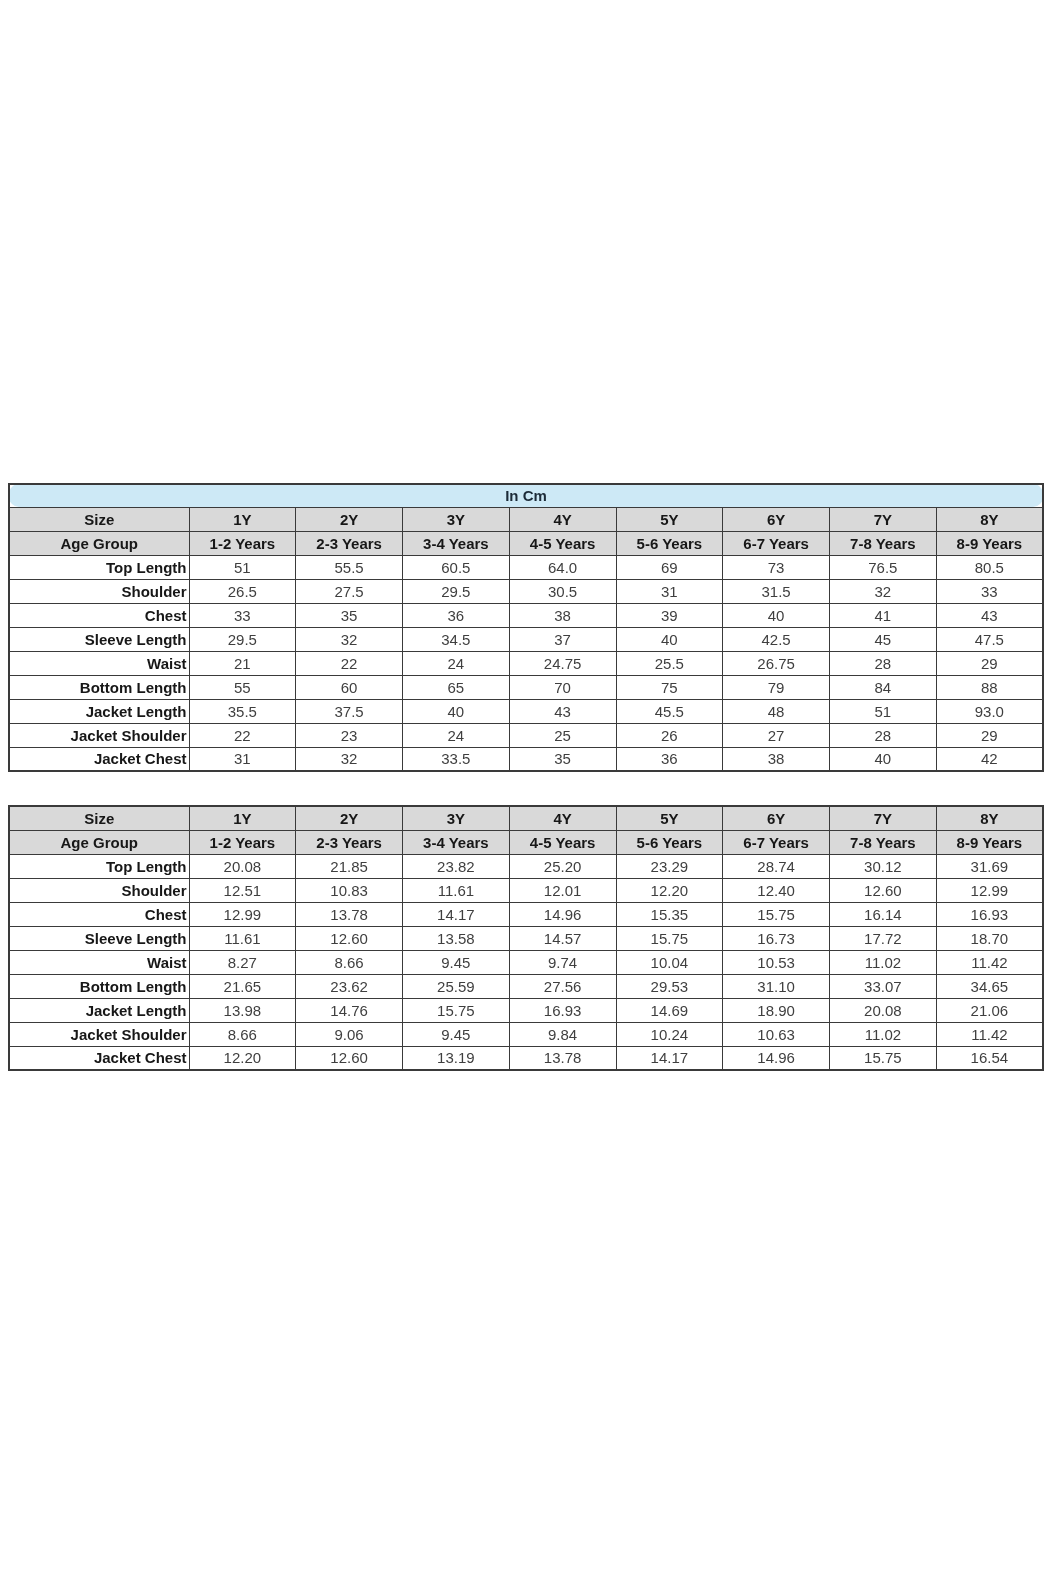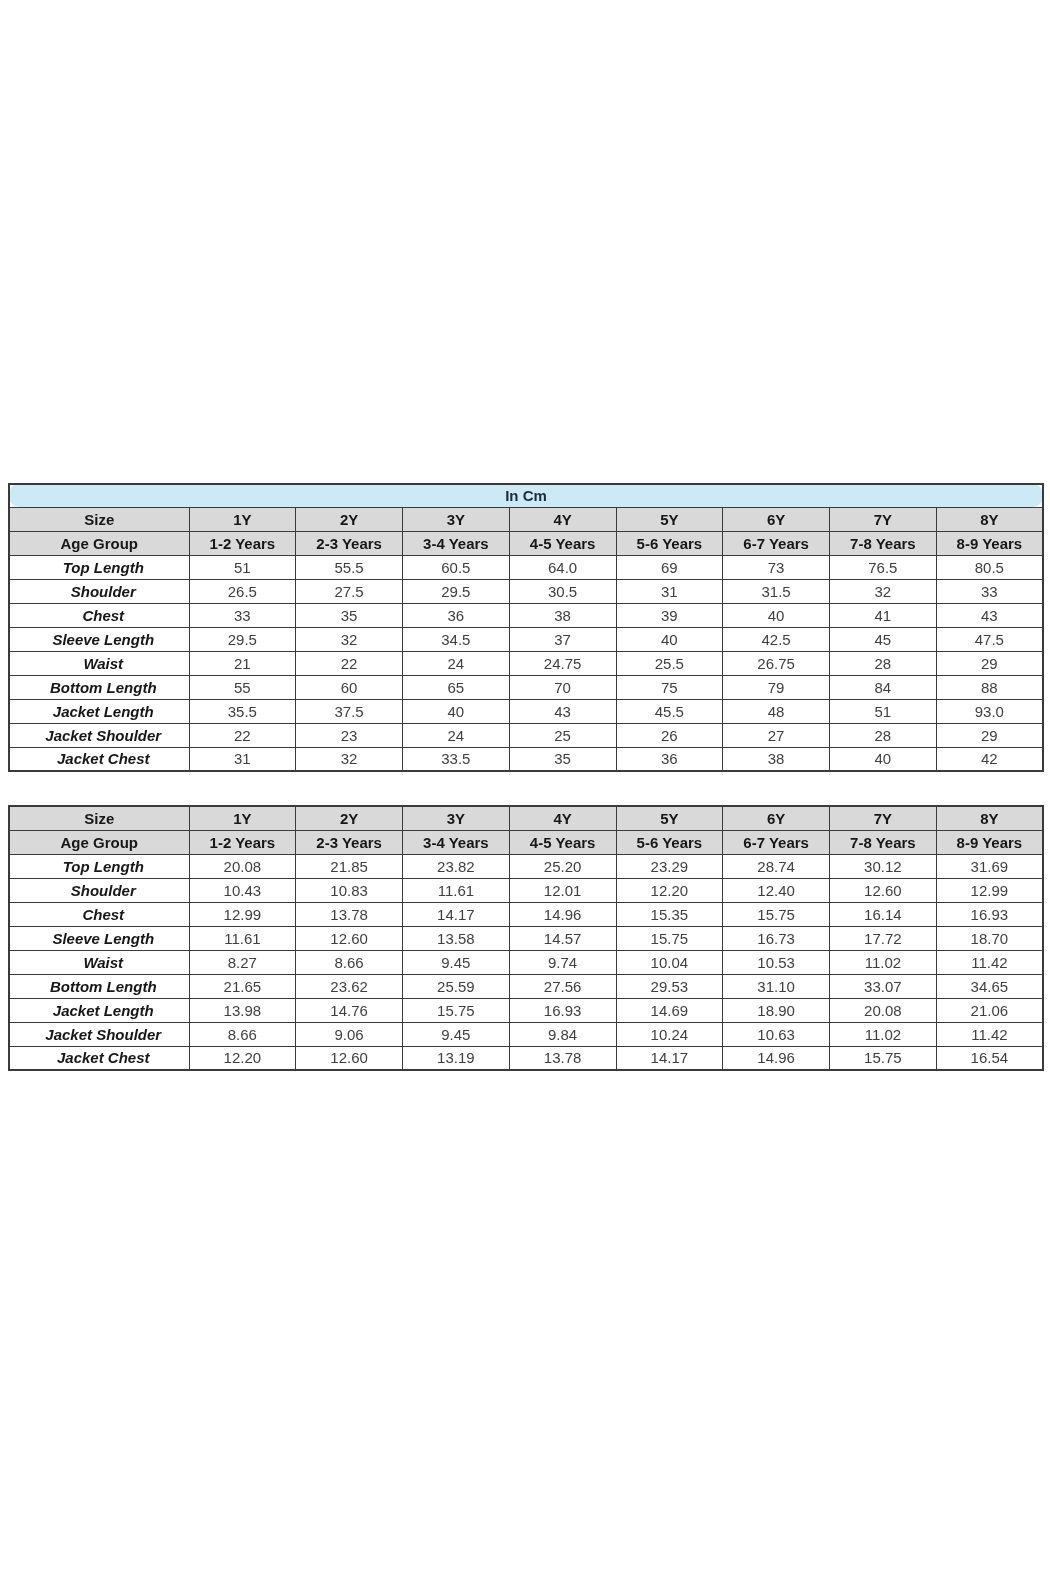--- a/index.html
+++ b/index.html
@@ -46,25 +46,24 @@
     border-radius:10px;
   }
   .size-table tr.size-row td,
   .size-table tr.age-row td{
     background:var(--header-bg);
     color:var(--label-text);
     font-weight:bold;
     margin-top:12px;
   }
   .size-table td.label-cell{
-    text-align:center;
+    text-align:right;
     padding-left:10px;
     font-weight:bold;
     color:var(--label-text);
-    font-style:italic;
   }
   .size-table td.value-cell{
     color:var(--value-text);
     font-weight:normal;
   }
 </style>
 </head>
 <body>
 
 <div class="page">
@@ -249,21 +248,21 @@
             <td class="value-cell">21.85</td>
             <td class="value-cell">23.82</td>
             <td class="value-cell">25.20</td>
             <td class="value-cell">23.29</td>
             <td class="value-cell">28.74</td>
             <td class="value-cell">30.12</td>
             <td class="value-cell">31.69</td>
           </tr>
           <tr class="data-row">
             <td class="label-cell">Shoulder</td>
-            <td class="value-cell">10.43</td>
+            <td class="value-cell">12.51</td>
             <td class="value-cell">10.83</td>
             <td class="value-cell">11.61</td>
             <td class="value-cell">12.01</td>
             <td class="value-cell">12.20</td>
             <td class="value-cell">12.40</td>
             <td class="value-cell">12.60</td>
             <td class="value-cell">12.99</td>
           </tr>
           <tr class="data-row">
             <td class="label-cell">Chest</td>

